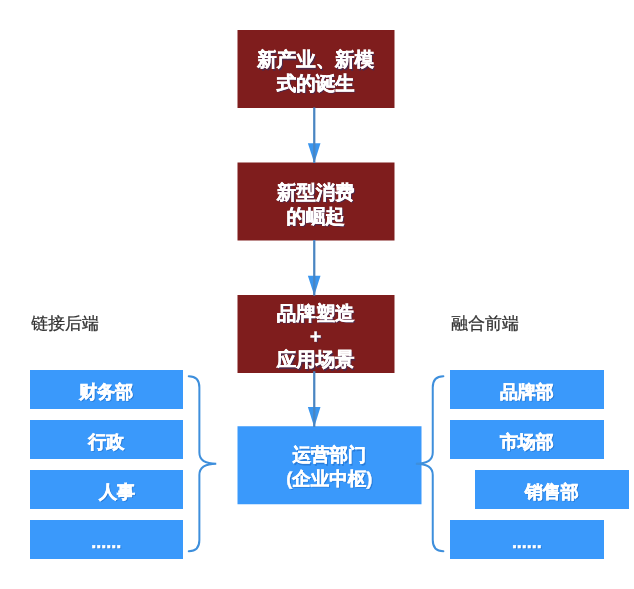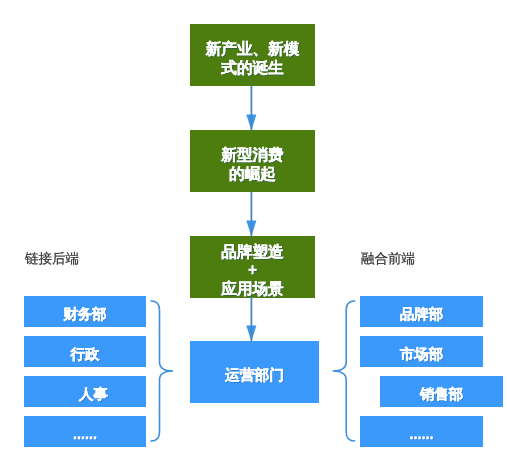--- a/index.html
+++ b/index.html
@@ -6,22 +6,22 @@
   html,body{margin:0;padding:0;}
   body{width:507px;height:471px;background:#ffffff;
        font-family:"Liberation Sans",sans-serif;overflow:hidden;
        -webkit-font-smoothing:antialiased;}
   #stage{position:relative;width:507px;height:471px;background:#ffffff;}
 
   .box{position:absolute;display:flex;flex-direction:column;transform:translateZ(0);will-change:transform;
        align-items:center;justify-content:center;
        color:#ffffff;font-weight:bold;text-align:center;box-sizing:border-box;}
 
-  .main-box{background:#4d7c0f;font-size:15.6px;line-height:18.6px;padding-top:7px;
-            text-shadow:1px 1px 0 rgba(0,60,140,.40);-webkit-text-stroke:.3px #fff;}
+  .main-box{background:#7f1d1d;font-size:15.6px;line-height:18.6px;padding-top:7px;
+            text-shadow:1px 1px 0 rgba(0,60,140,.40);font-family:Liberation Mono, monospace;-webkit-text-stroke:.3px #fff;}
   .ops-box{background:#3a99fb;font-size:14.8px;line-height:18.6px;padding-top:6px;
            text-shadow:1px 1px 0 rgba(0,60,140,.30);-webkit-text-stroke:.3px #fff;}
   .side-box{background:#3a99fb;font-size:14.4px;line-height:16px;padding-top:5px;
             text-shadow:1px 1px 0 rgba(0,60,140,.30);-webkit-text-stroke:.4px #fff;}
 
   .group-label{position:absolute;color:#333333;font-size:13.5px;line-height:14px;
                text-align:left;white-space:nowrap;font-weight:normal;
                -webkit-text-stroke:.22px #333;transform:translateZ(0);}
 
   .connectors{position:absolute;left:0;top:0;pointer-events:none;}
@@ -40,22 +40,23 @@
     <span>新型消费</span>
     <span>的崛起</span>
   </div>
 
   <div class="box main-box" style="left:190px;top:236px;width:125px;height:62px;">
     <span>品牌塑造</span>
     <span>+</span>
     <span>应用场景</span>
   </div>
 
-  <div class="box ops-box" style="left:190px;top:341px;width:129px;height:62px;">
+  <div class="box ops-box" style="left:190px;top:341px;width:147px;height:62px;">
     <span>运营部门</span>
+    <span>(企业中枢)</span>
   </div>
 
   <div class="group-label" style="left:25px;top:252px;width:120px;">链接后端</div>
   <div class="group-label" style="left:361px;top:252px;width:120px;">融合前端</div>
 
   <div class="box side-box" style="left:24px;top:296px;width:122px;height:31px;text-align:right;">
     <span>财务部</span>
   </div>
   <div class="box side-box" style="left:24px;top:336px;width:122px;height:31px;">
     <span>行政</span>

